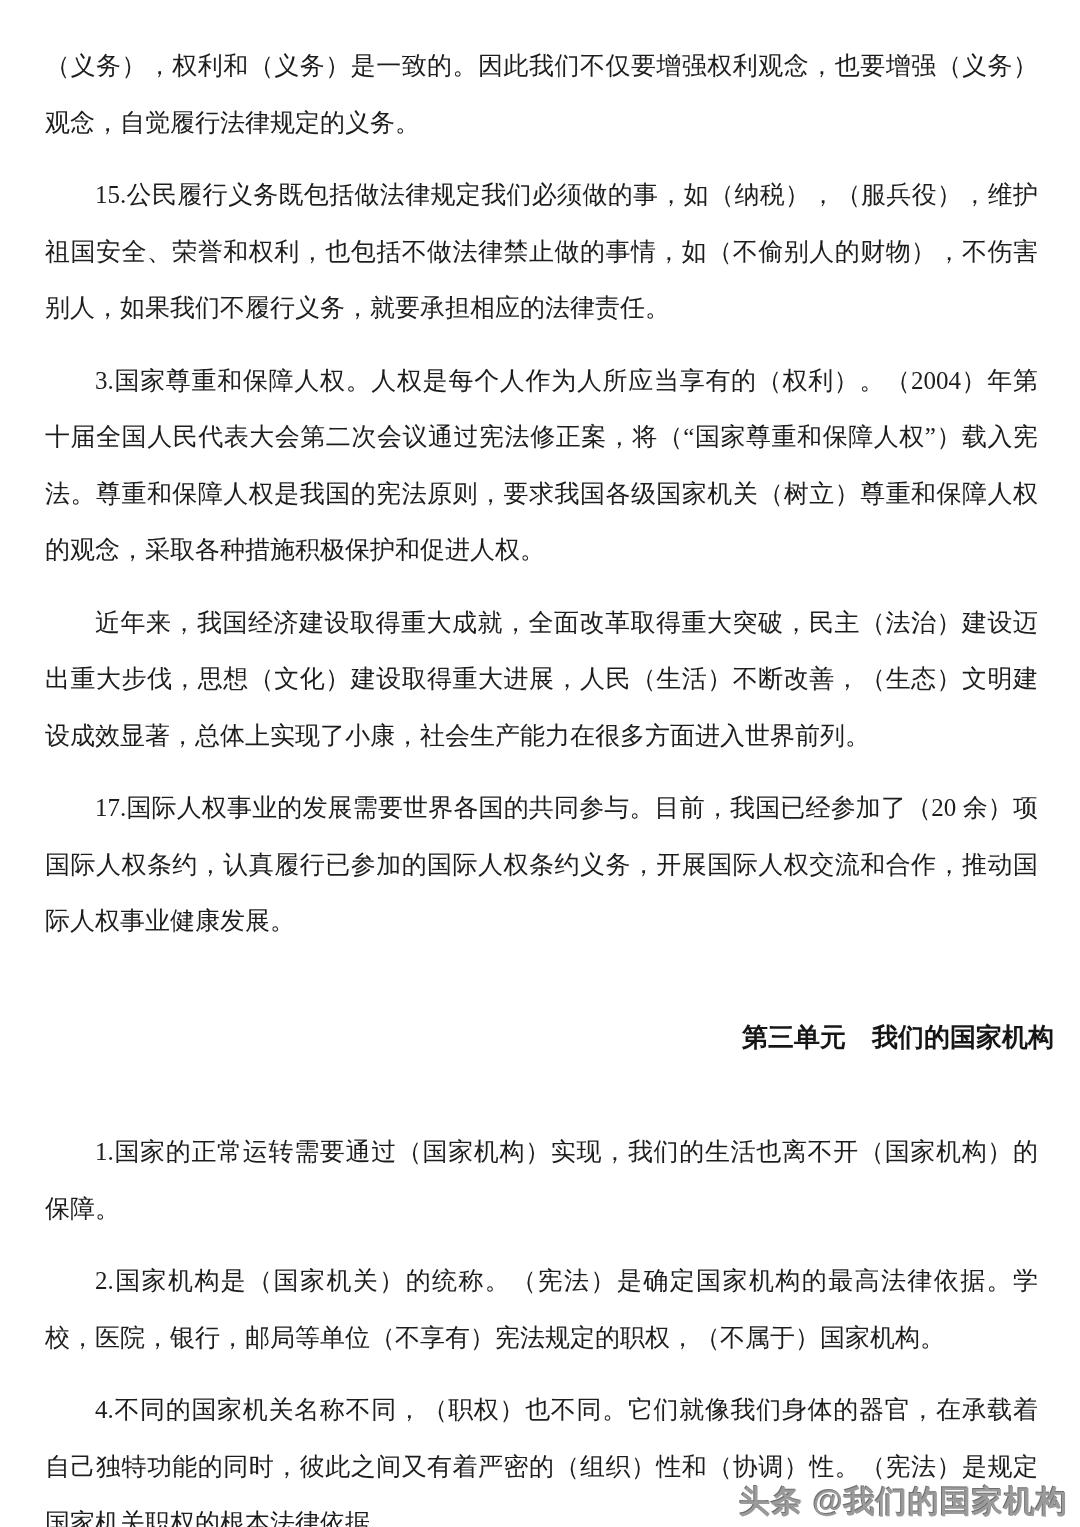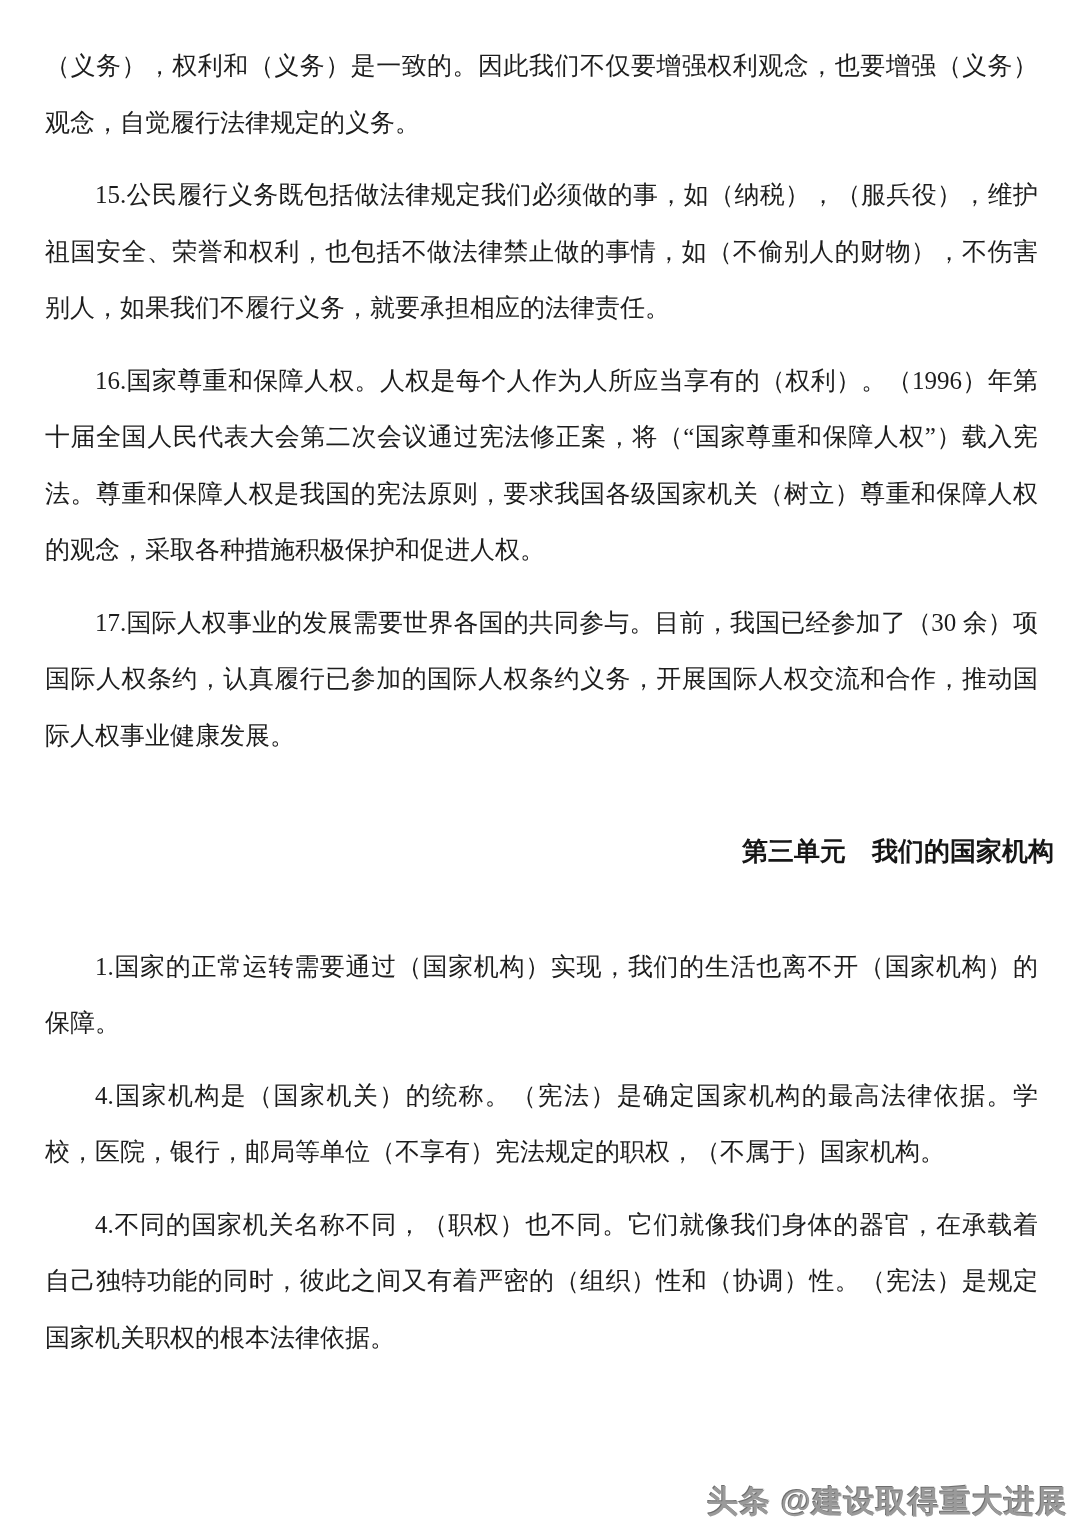--- a/index.html
+++ b/index.html
@@ -54,29 +54,30 @@
 </style>
 </head>
 <body>
 
 <div class="page">
 
   <p class="para">（义务），权利和（义务）是一致的。因此我们不仅要增强权利观念，也要增强（义务）观念，自觉履行法律规定的义务。</p>
 
   <p class="para indent">15.公民履行义务既包括做法律规定我们必须做的事，如（纳税），（服兵役），维护祖国安全、荣誉和权利，也包括不做法律禁止做的事情，如（不偷别人的财物），不伤害别人，如果我们不履行义务，就要承担相应的法律责任。</p>
 
-  <p class="para indent">16.国家尊重和保障人权。人权是每个人作为人所应当享有的（权利）。（1996）年第十届全国人民代表大会第二次会议通过宪法修正案，将（“国家尊重和保障人权”）载入宪法。尊重和保障人权是我国的宪法原则，要求我国各级国家机关（树立）尊重和保障人权的观念，采取各种措施积极保护和促进人权。</p>
+  <p class="para indent">3.国家尊重和保障人权。人权是每个人作为人所应当享有的（权利）。（2004）年第十届全国人民代表大会第二次会议通过宪法修正案，将（“国家尊重和保障人权”）载入宪法。尊重和保障人权是我国的宪法原则，要求我国各级国家机关（树立）尊重和保障人权的观念，采取各种措施积极保护和促进人权。</p>
 
+  <p class="para indent">近年来，我国经济建设取得重大成就，全面改革取得重大突破，民主（法治）建设迈出重大步伐，思想（文化）建设取得重大进展，人民（生活）不断改善，（生态）文明建设成效显著，总体上实现了小康，社会生产能力在很多方面进入世界前列。</p>
 
-  <p class="para indent">17.国际人权事业的发展需要世界各国的共同参与。目前，我国已经参加了（30 余）项国际人权条约，认真履行已参加的国际人权条约义务，开展国际人权交流和合作，推动国际人权事业健康发展。</p>
+  <p class="para indent">17.国际人权事业的发展需要世界各国的共同参与。目前，我国已经参加了（20 余）项国际人权条约，认真履行已参加的国际人权条约义务，开展国际人权交流和合作，推动国际人权事业健康发展。</p>
 
   <h2 class="section-heading">第三单元　我们的国家机构</h2>
 
   <p class="para indent">1.国家的正常运转需要通过（国家机构）实现，我们的生活也离不开（国家机构）的保障。</p>
 
-  <p class="para indent">4.国家机构是（国家机关）的统称。（宪法）是确定国家机构的最高法律依据。学校，医院，银行，邮局等单位（不享有）宪法规定的职权，（不属于）国家机构。</p>
+  <p class="para indent">2.国家机构是（国家机关）的统称。（宪法）是确定国家机构的最高法律依据。学校，医院，银行，邮局等单位（不享有）宪法规定的职权，（不属于）国家机构。</p>
 
 
   <p class="para indent">4.不同的国家机关名称不同，（职权）也不同。它们就像我们身体的器官，在承载着自己独特功能的同时，彼此之间又有着严密的（组织）性和（协调）性。（宪法）是规定国家机关职权的根本法律依据。</p>
 
-  <div class="watermark">头条 @建设取得重大进展</div>
+  <div class="watermark">头条 @我们的国家机构</div>
 
 </div>
 
 </body></html>

